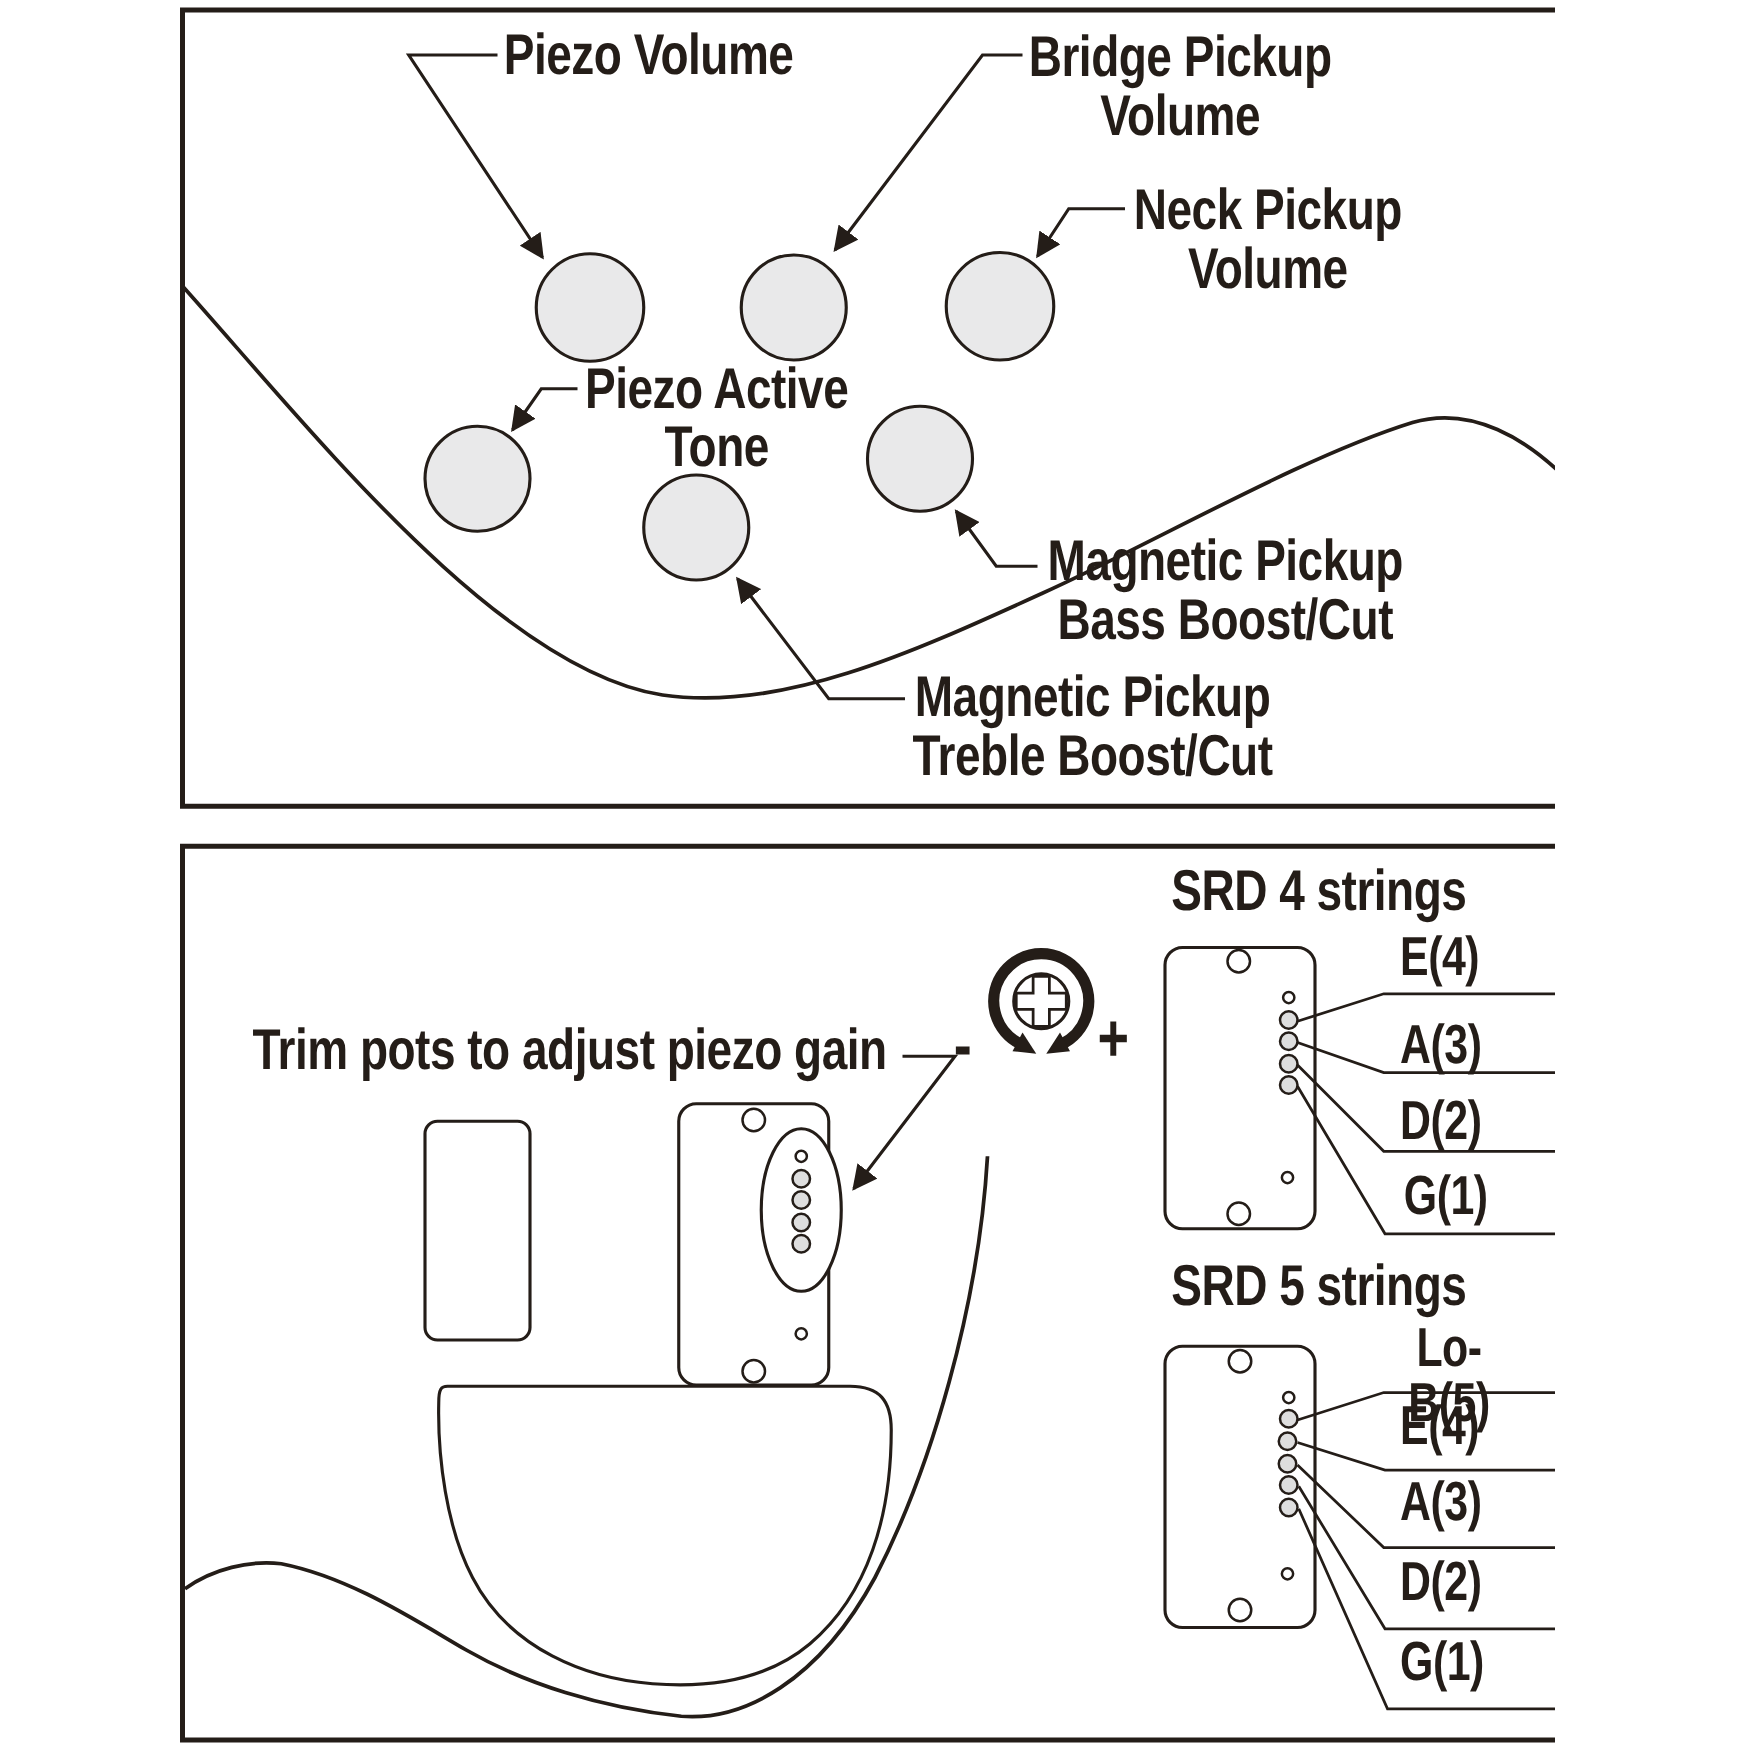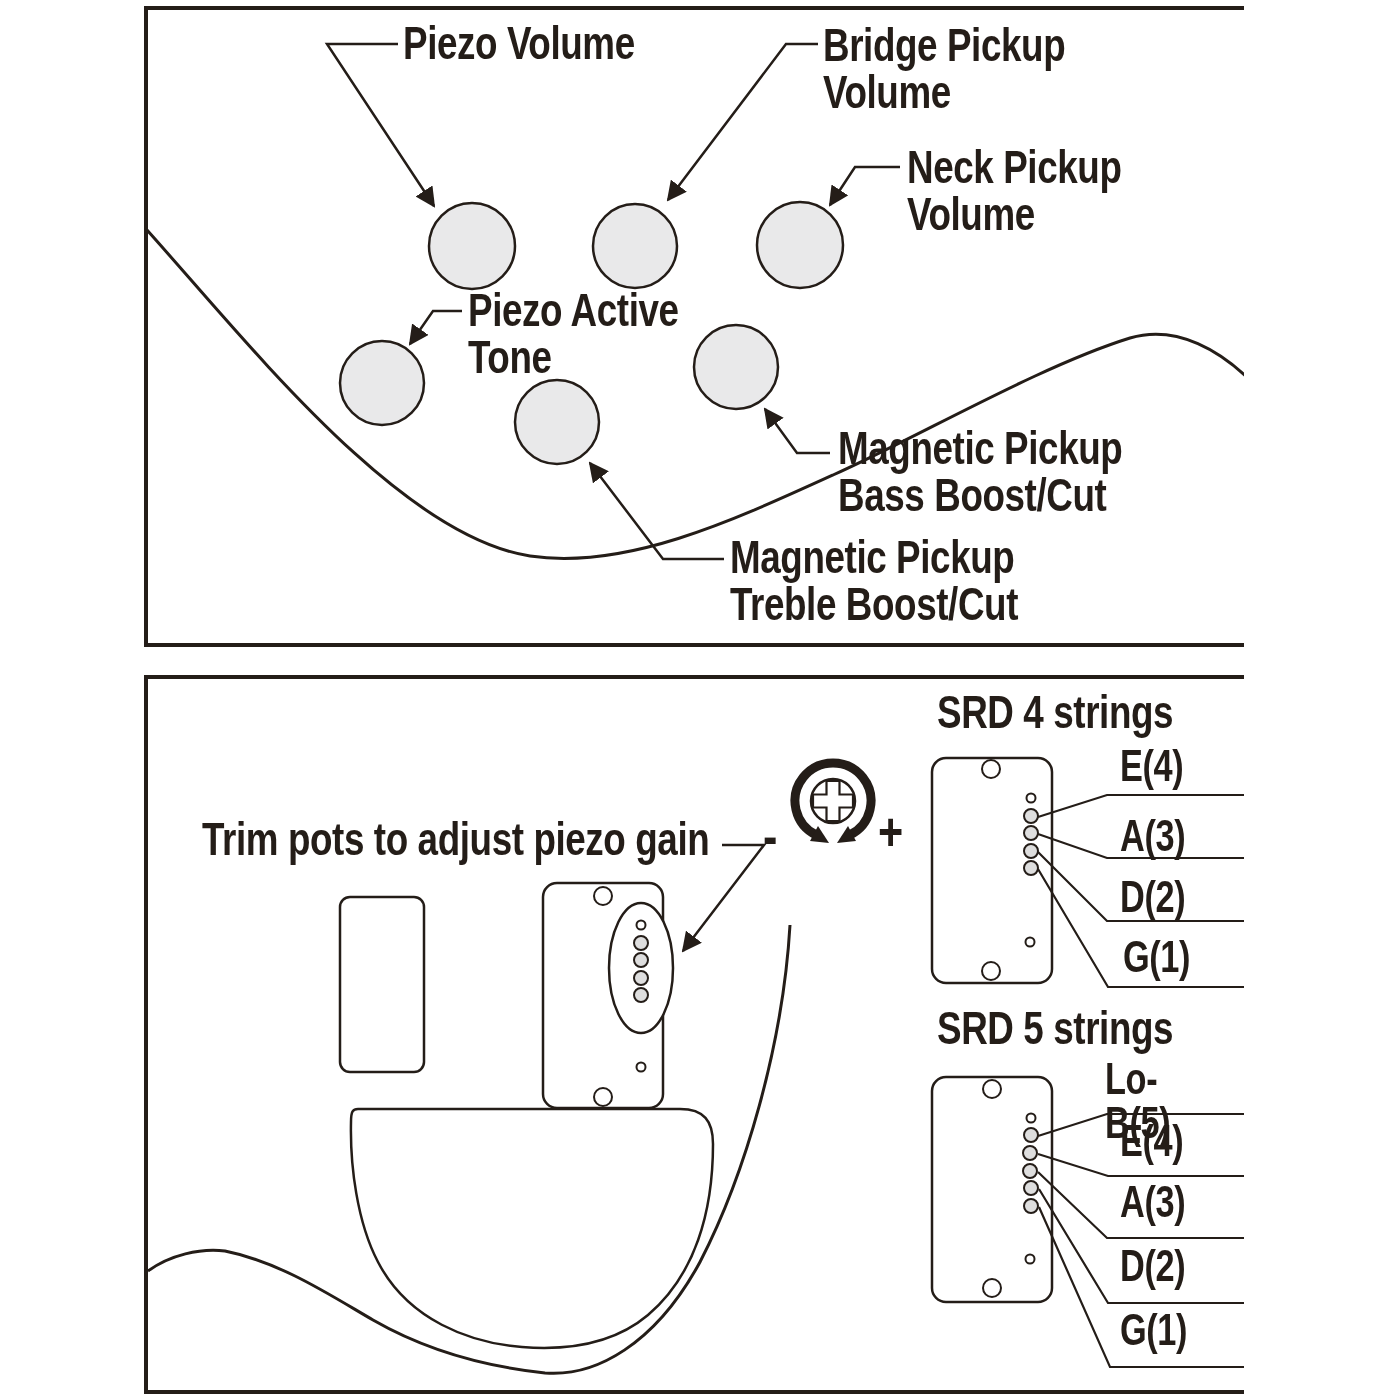--- a/index.html
+++ b/index.html
@@ -4,21 +4,21 @@
 <style>
   :root{
     --ink:#241d18;
     --knob:#e9e9ea;
     --hole:#dedede;
     --bg:#ffffff;
   }
   html,body{margin:0;padding:0;background:var(--bg,#fff);}
   .canvas{
     position:relative;width:1244px;height:1400px;background:var(--bg,#fff);
-    font-family:"Liberation Sans", sans-serif;overflow:hidden;
+    font-family:"Liberation Sans", sans-serif;overflow:hidden;text-align:center;
   }
   .art{position:absolute;left:0;top:0;}
   
   .panel{fill:#fff;stroke:var(--ink,#241d18);stroke-width:4;}
   .curve{fill:none;stroke:var(--ink,#241d18);stroke-width:3;}
   .shape{fill:#fff;stroke:var(--ink,#241d18);stroke-width:2.5;}
   .knob{fill:var(--knob,#e9e9ea);stroke:var(--ink,#241d18);stroke-width:2.5;}
   .hole{fill:var(--hole,#dedede);stroke:var(--ink,#241d18);stroke-width:2;}
   .holew{fill:#fff;stroke:var(--ink,#241d18);stroke-width:2;}
   .leader{fill:none;stroke:var(--ink,#241d18);stroke-width:2.5;}

